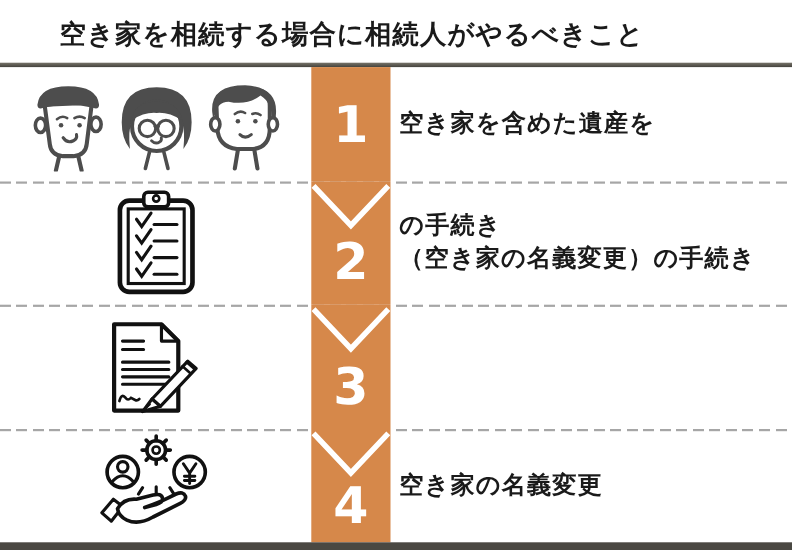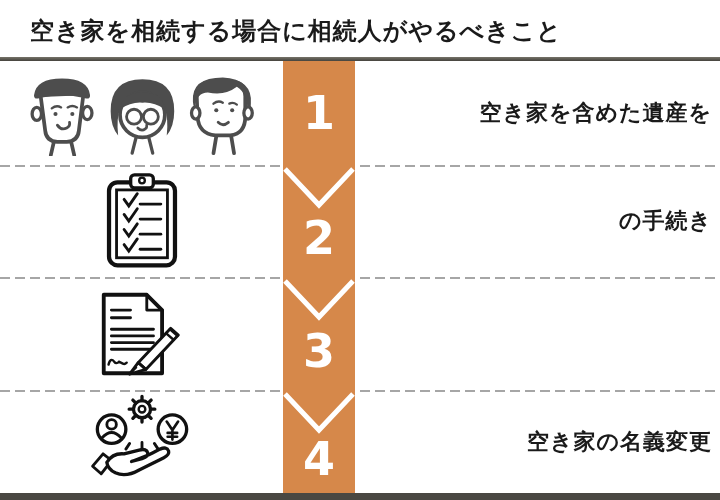--- a/index.html
+++ b/index.html
@@ -16,21 +16,21 @@
   html, body { background: #e9e9e9; }
   .page {
     position: relative;
     width: 720px;
     height: 500px;
     background: var(--bg);
     font-family: "DejaVu Sans", "Liberation Sans", sans-serif;
     overflow: hidden;
     margin: 0 auto;
   }
-  .title-band { height: 57px; display: flex; align-items: center; }
+  .title-band { height: 57px; display: flex; align-items: center; margin-left: 24px; }
   .page-title {
     padding-left: 30px;
     padding-top: 4px;
     font-size: 24px;
     font-weight: bold;
     letter-spacing: 1px;
     color: var(--text-black);
     white-space: nowrap;
   }
   .title-rule {
@@ -67,21 +67,21 @@
     padding-bottom: 10px;
   }
   .step-num {
     color: var(--number-white);
     font-size: 46px;
     font-weight: bold;
     line-height: 1;
   }
   .step-cell.first .step-num { padding-bottom: 0; }
   .text-cell {
-    display: flex; flex-direction: column; align-items: flex-end; justify-content: center;
+    display: flex; flex-direction: column; align-items: flex-start; justify-content: center;
     text-align: center;
     padding: 0 8px;
   }
   .desc-line {
     font-size: 22px;
     font-weight: bold;
     letter-spacing: 1px;
     line-height: 30px;
     color: var(--text-black);
     white-space: nowrap;
@@ -175,20 +175,21 @@
       <div class="step-cell">
         <svg class="chev" width="72" height="44" viewBox="0 0 72 44">
           <polyline points="2,4 36,40 70,4" fill="none" stroke="#ffffff" stroke-width="5"></polyline>
         </svg>
         <div class="num-wrap">
           <span class="step-num">2</span>
         </div>
       </div>
       <div class="text-cell">
         <div class="desc-line">の手続き</div>
+        <div class="desc-line">（空き家の名義変更）の手続き</div>
       </div>
     </div>
 
     <div class="row row-3 dashed">
       <div class="icon-cell">
         <svg width="100" height="88" viewBox="0 0 100 92">
           <path d="M10,5 H55 L71,21 V87 H10 Z" fill="#fff" stroke="#111" stroke-width="4" stroke-linejoin="round"></path>
           <path class="ln" d="M55,5 V21 H71" stroke-width="3" stroke-linejoin="round"></path>
           <path class="ln" d="M18,21 H38 M18,29 H38" stroke-width="3"></path>
           <path class="ln" d="M18,41 H62 M18,48 H62 M18,55 H62 M18,62 H62" stroke-width="3"></path>

